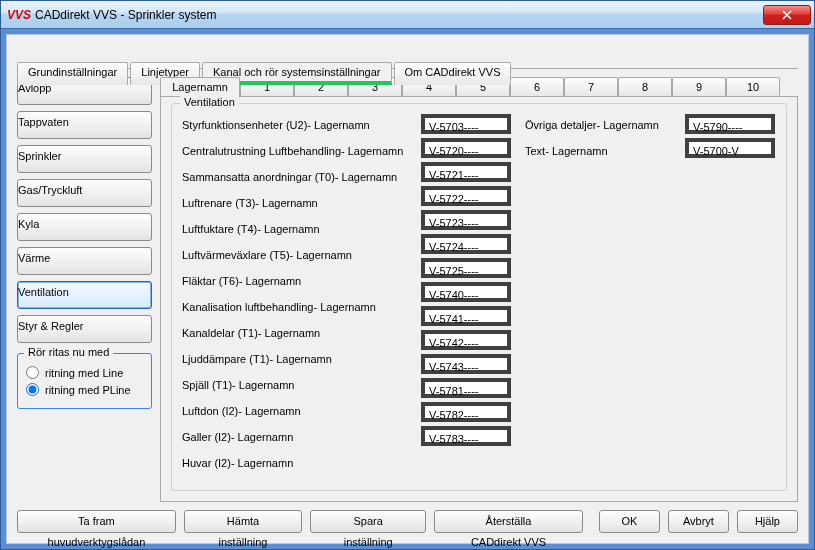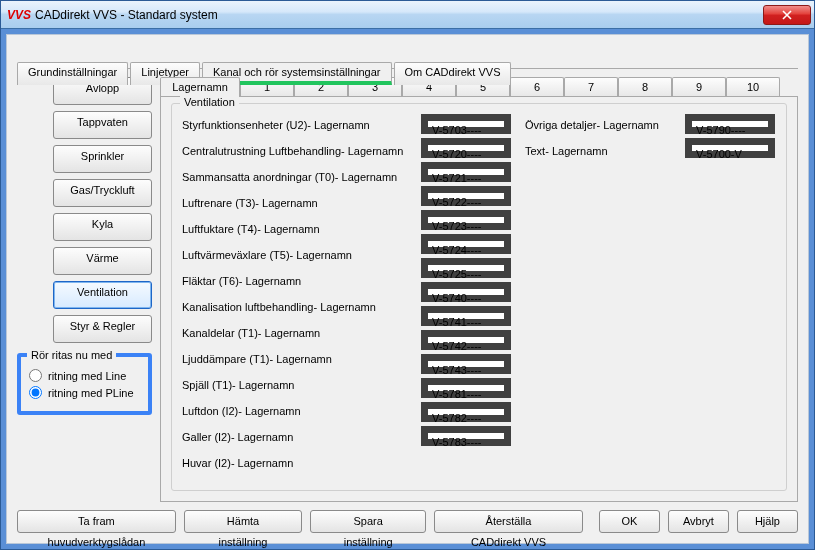--- a/index.html
+++ b/index.html
@@ -9,54 +9,54 @@
   .titlebar .logo { color: #d00; font-weight: bold; font-style: italic; margin-right: 4px; font-size: 12px; }
   .titlebar .title { color: #000; font-size: 12px; flex: 1; }
   .close-btn { width: 48px; height: 20px; background: linear-gradient(to bottom, #f08d8a 0%, #e3403a 45%, #d12020 50%, #c41818 100%); border: 1px solid #8c1a18; border-radius: 3px; display: flex; align-items: center; justify-content: center; cursor: pointer; margin-right: 1px;}
   .close-btn svg { width: 10px; height: 10px; }
   .client { flex: 1; background: #f0f0f0; margin: 5px; border: 1px solid #b9c7d8; padding: 10px; display: flex; flex-direction: column; gap: 8px; }
   .main-tabs { display: flex; border-bottom: 1px solid #a9a9a9; }
   .main-tab { padding: 3px 10px; background: linear-gradient(to bottom, #fdfdfd, #e8e8e8); border: 1px solid #a9a9a9; border-bottom: none; border-radius: 2px 2px 0 0; margin-right: 2px; cursor: pointer; position: relative; top: 17px; }
   .main-tab.active { background: #f0f0f0; border-bottom: 4px solid #22c55e; z-index: 2; }
   .content-row { flex: 1; display: flex; gap: 8px; }
   .sidebar { width: 135px; display: flex; flex-direction: column; gap: 6px; }
-  .side-btn { height: 28px; background: linear-gradient(to bottom, #fdfdfd, #e4e4e4); border: 1px solid #8a8a8a; border-radius: 3px; text-align: center; line-height: 20px; cursor: pointer; margin-left: 36px; }
+  .side-btn { height: 28px; background: linear-gradient(to bottom, #fdfdfd, #e4e4e4); border: 1px solid #8a8a8a; border-radius: 3px; line-height: 20px; cursor: pointer; }
   .side-btn.active { border: 1px solid #1e66c7; box-shadow: inset 0 0 0 1px #7fb6ef; background: linear-gradient(to bottom,#f5faff,#d7eaff);}
-  .radio-group { border: 4px solid #3b82f6; border-radius: 3px; padding: 8px 8px 8px 8px; margin-top: 4px; position: relative; }
+  .radio-group { border: 1px solid #3b82f6; border-radius: 3px; padding: 8px 8px 8px 8px; margin-top: 4px; position: relative; }
   .radio-group .legend { position: absolute; top: -8px; left: 6px; background: #f0f0f0; padding: 0 4px; }
   .radio-row { display: flex; align-items: flex-end; gap: 6px; margin: 4px 0; }
   .radio-row input { margin:0; }
   .panel { flex: 1; display: flex; flex-direction: column; }
   .sub-tabs { display: flex; }
   .sub-tab { flex: 0 0 auto; padding: 3px 0; width: 54px; text-align:center; background: linear-gradient(to bottom, #fdfdfd, #e8e8e8); border: 1px solid #a9a9a9; border-bottom: none; border-radius: 2px 2px 0 0; margin-right: 0px; cursor: pointer; }
   .sub-tab.first { width: 80px; }
   .sub-tab.active { background: #f0f0f0; z-index:2; }
   .sub-panel { flex:1; border:1px solid #a9a9a9; padding: 6px 10px 10px 10px; }
   .fieldset { border: 1px solid #cfcfcf; border-radius: 3px; padding: 10px; position: relative; height: 100%; }
   .fieldset .legend { position: absolute; top: -8px; left: 8px; background: #f0f0f0; padding: 0 4px; }
   .grid { display: flex; gap: 14px; }
   .col { display: flex; flex-direction: column; gap: 4px; }
   .col.labels { width: 225px; }
   .col.inputs { width: 90px; }
   .col.labels2 { width: 146px; }
   .col.inputs2 { width: 90px; }
   .lbl { height: 22px; line-height: 22px; }
-  .inp { height: 20px; border: 7px solid #404040; background: #fff; padding: 0 4px; line-height:18px; }
+  .inp { height: 20px; border: 4px solid #404040; background: #fff; padding: 0 4px; line-height:18px; }
   .footer { display: flex; gap: 8px; justify-content: flex-start; align-items:center; }
   .footer .spacer { flex:1; }
   .f-btn { height: 23px; padding: 0 12px; background: linear-gradient(to bottom, #fdfdfd, #e4e4e4); border: 1px solid #8a8a8a; border-radius: 3px; cursor: pointer; line-height:21px; text-align:center;}
   .f-btn.wide { padding: 0 26px; }
 </style>
 </head>
 <body>
 
 <div class="window">
   <div class="titlebar">
     <span class="logo">VVS</span>
-    <span class="title">CADdirekt VVS - Standard system</span>
+    <span class="title">CADdirekt VVS - Sprinkler system</span>
     <div class="close-btn">
       <svg viewBox="0 0 10 10">
           <path d="M1 1 L9 9 M9 1 L1 9" stroke="#fff" stroke-width="1.6"></path>
         </svg>
     </div>
   </div>
 
   <div class="client">
 
     <div class="main-tabs">

